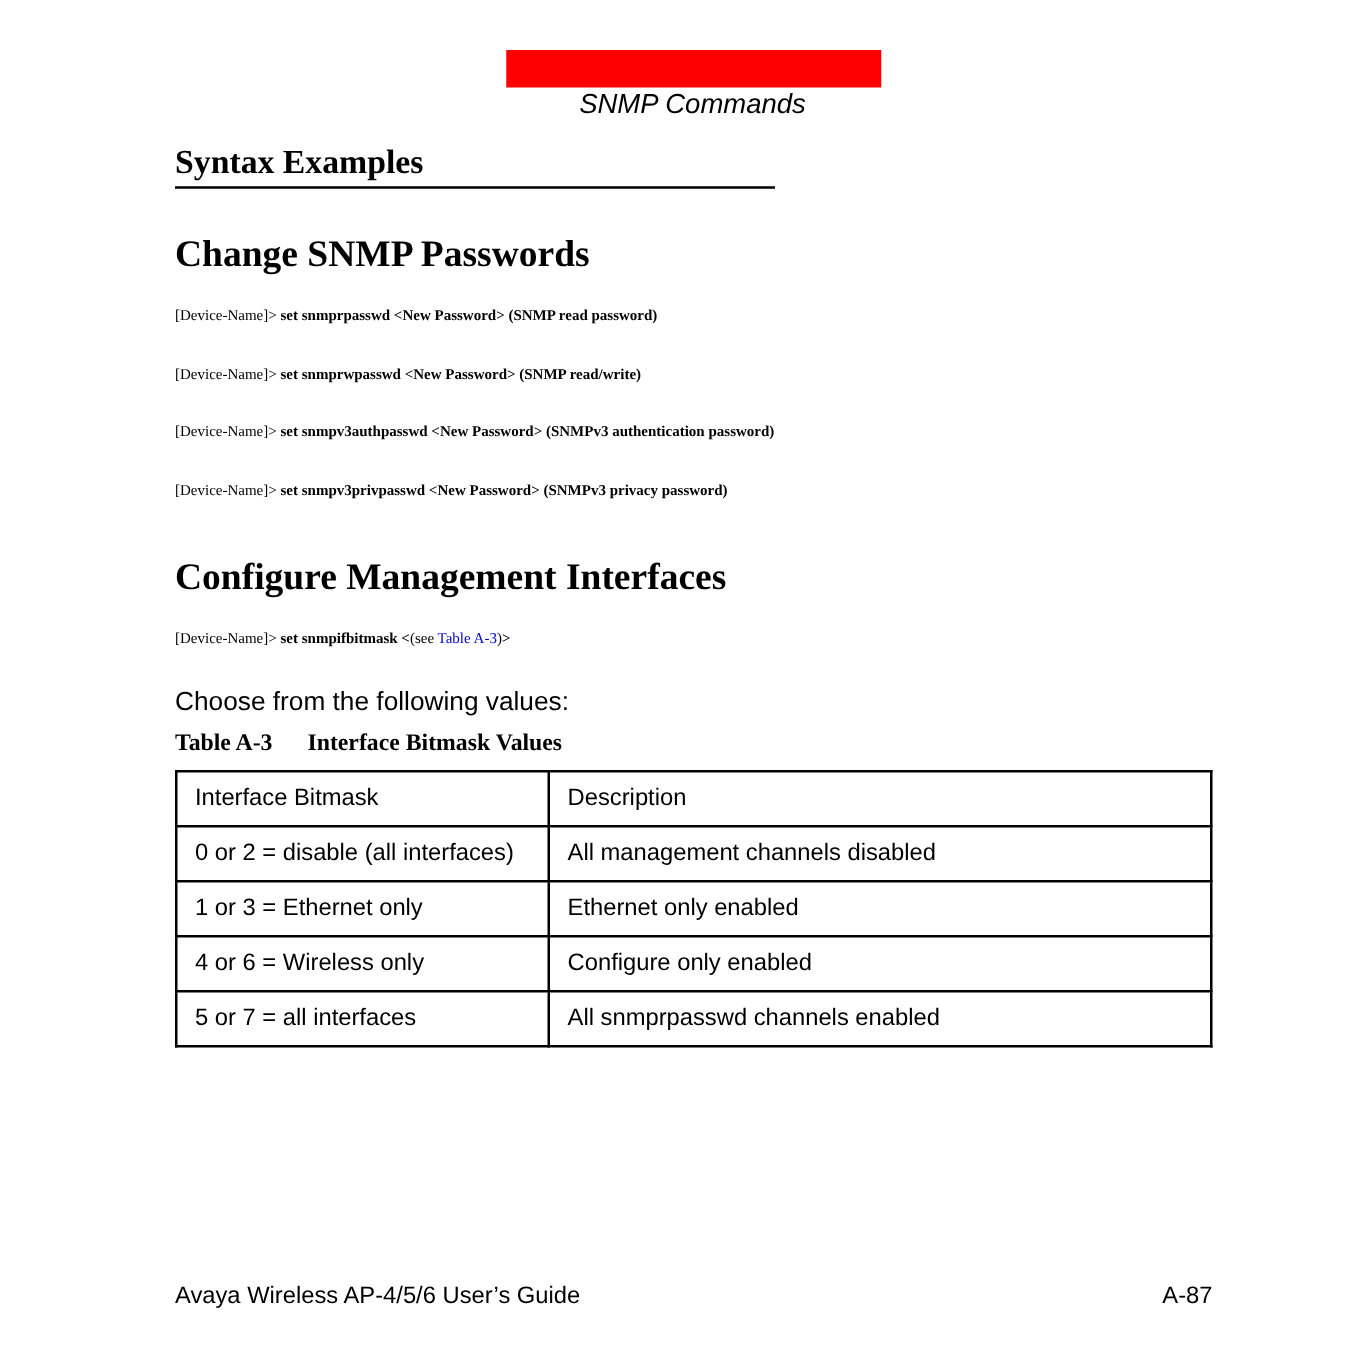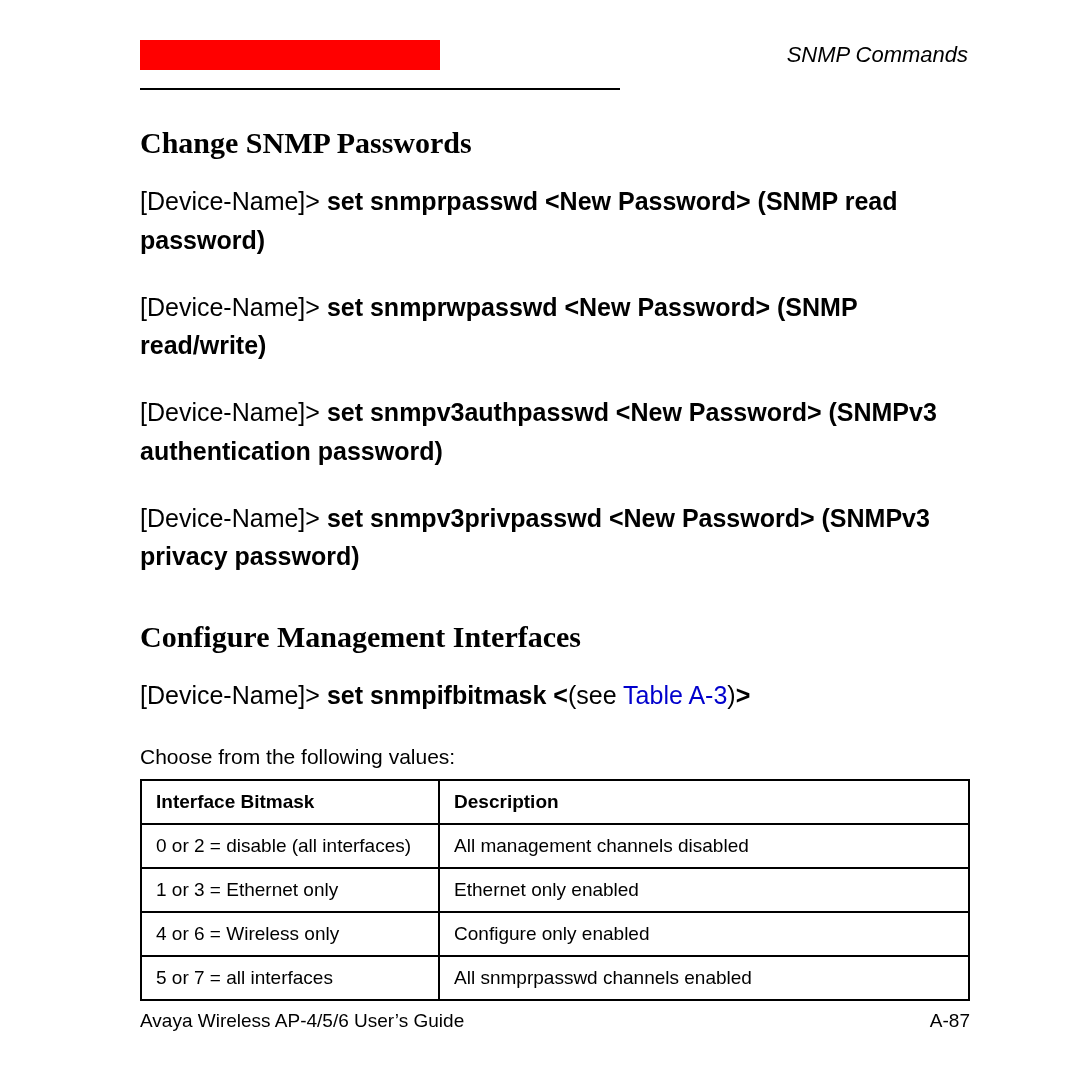--- a/index.html
+++ b/index.html
@@ -13,20 +13,21 @@
     box-sizing: border-box;
     position: relative;
   }
   .page {
     padding: 40px 110px 0 140px;
   }
   .topbar {
     display: flex;
     align-items: center;
     margin-bottom: 18px;
+    flex-direction: column;
   }
   .redbox {
     background: #ff0000;
     height: 30px;
     width: 300px;
   }
   .topbar-right {
     flex: 1;
     text-align: right;
     font-style: italic;
@@ -46,22 +47,22 @@
     width: 480px;
     margin: 4px 0 36px 0;
   }
   h2.sub {
     font-size: 30px;
     font-weight: bold;
     margin: 0 0 22px 0;
     font-family: "Times New Roman", Times, serif;
   }
   .cmd {
-    font-family: Liberation Sans, sans-serif;
-    font-size: 25px;
+    font-family: Liberation Serif, serif;
+    font-size: 12px;
     line-height: 1.55;
     margin-bottom: 28px;
     white-space: normal;
   }
   .cmd b { font-weight: bold; }
   .seeref { color: #0000cc; }
   .body-text {
     font-family: Arial, Helvetica, sans-serif;
     font-size: 21px;
     margin: 30px 0 10px 0;
@@ -79,44 +80,45 @@
     font-family: Arial, Helvetica, sans-serif;
     font-size: 19px;
   }
   table.bitmask th, table.bitmask td {
     border: 2px solid #000;
     padding: 10px 14px;
     text-align: left;
     vertical-align: middle;
   }
   table.bitmask th {
-    font-weight: bold;
+    font-weight: normal;
     margin-top: 12px;
   }
   table.bitmask .col1 { width: 36%; }
   .footer {
     position: absolute;
-    bottom: 48px;
+    bottom: 32px;
     left: 140px;
     right: 110px;
     display: flex;
     justify-content: space-between;
     font-family: Arial, Helvetica, sans-serif;
     font-size: 19px;
   }
 </style>
 </head>
 <body>
 
 <div class="page">
   <div class="topbar">
     <div class="redbox"></div>
     <div class="topbar-right">SNMP Commands</div>
   </div>
 
+  <h1 class="syntax">Syntax Examples</h1>
   <hr class="hr-short">
 
   <h2 class="sub">Change SNMP Passwords</h2>
 
   <div class="cmd">
     <span>[Device-Name]&gt;</span>
     <b>set snmprpasswd &lt;New Password&gt; (SNMP read password)</b>
   </div>
   <div class="cmd">
     <span>[Device-Name]&gt;</span>
@@ -133,20 +135,23 @@
 
   <h2 class="sub" style="margin-top:44px;">Configure Management Interfaces</h2>
 
   <div class="cmd">
     <span>[Device-Name]&gt;</span>
     <b>set snmpifbitmask &lt;</b><span>(see </span><span class="seeref">Table A-3</span><span>)</span><b>&gt;</b>
   </div>
 
   <div class="body-text">Choose from the following values:</div>
 
+  <div class="table-caption">
+    <span>Table  A-3</span><span class="gap"></span><span>Interface Bitmask Values</span>
+  </div>
 
   <table class="bitmask">
     <tbody>
         <tr>
       <th class="col1">Interface Bitmask</th>
       <th>Description</th>
     </tr>
     <tr>
       <td>0 or 2 = disable (all interfaces)</td>
       <td>All management channels disabled</td>

